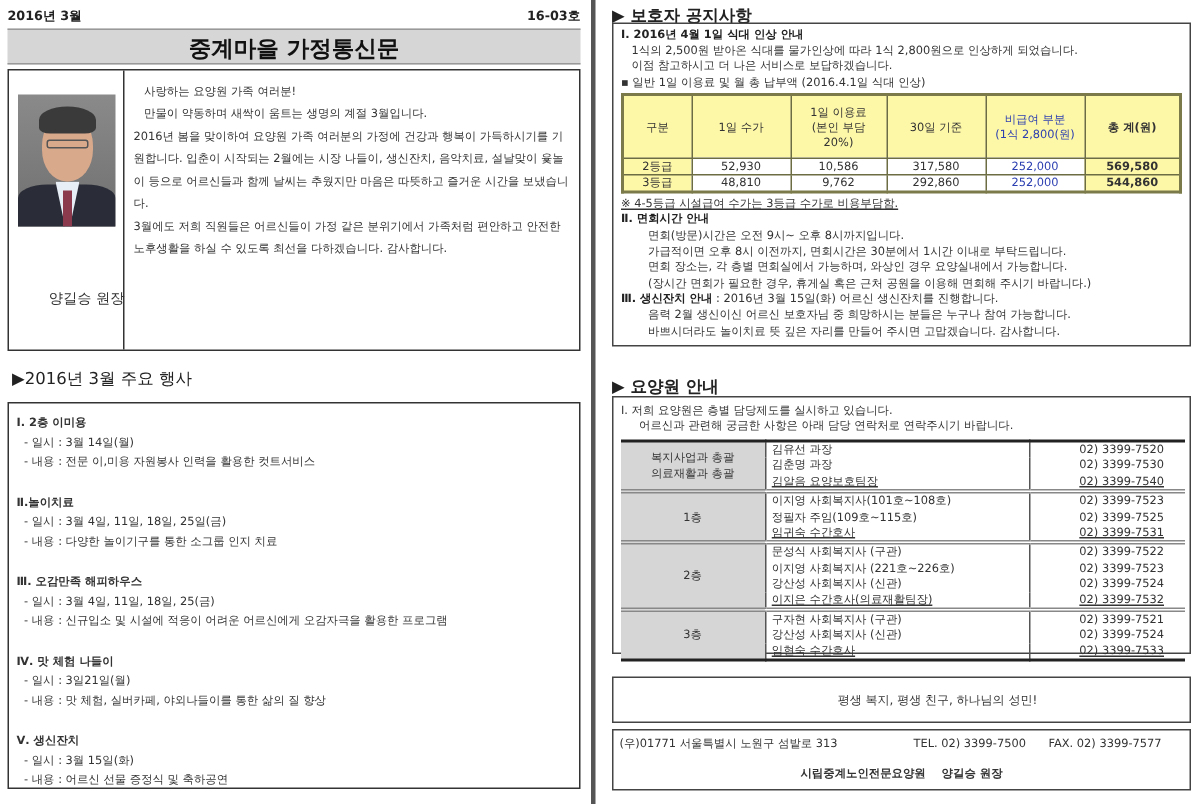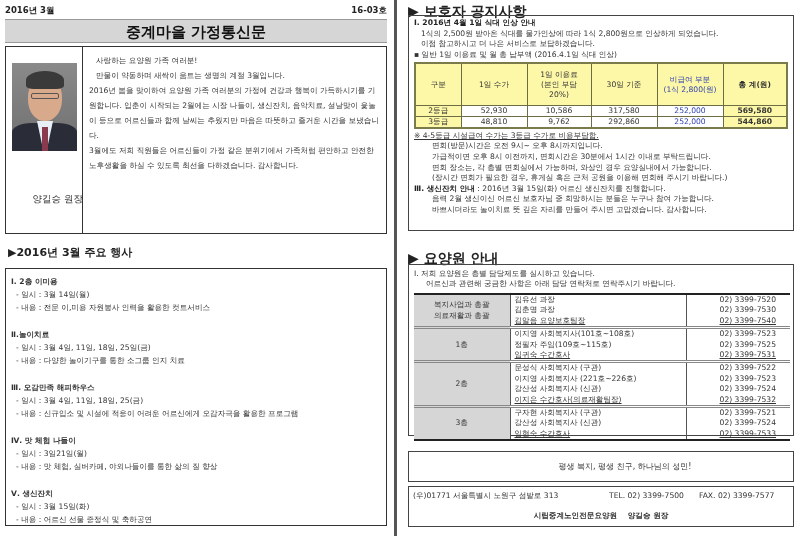--- a/index.html
+++ b/index.html
@@ -33,31 +33,31 @@
   .photo .hair { position: absolute; left: 14px; top: 8px; width: 38px; height: 18px; border-radius: 50% 50% 20% 20%; background: #3a3a3a; }
   .photo .glasses { position: absolute; left: 19px; top: 30px; width: 28px; height: 6px; border: 1px solid #555; border-radius: 2px; }
   .photo .suit { position: absolute; left: 0; top: 60px; width: 65px; height: 30px; background: #2a2d38; border-radius: 30% 30% 0 0; }
   .photo .shirt { position: absolute; left: 25px; top: 58px; width: 16px; height: 30px; background: #e8eef6; clip-path: polygon(0 0,100% 0,60% 100%,40% 100%); }
   .photo .tie { position: absolute; left: 30px; top: 64px; width: 6px; height: 24px; background: #8a3a4c; }
   .photo-caption { position: absolute; left: 0; top: 146px; width: 77px; text-align: right; font-size: 9.5px; color: #333; }
   .greet-text { position: absolute; left: 83px; top: 6px; width: 292px; font-size: 7.6px; line-height: 15px; color: #333; }
   .greet-text p { margin: 0; }
   .indent { padding-left: 7px; }
 
-  .events-heading { position: absolute; left: 8px; top: 245px; font-size: 11px; font-weight: bold; }
+  .events-heading { position: absolute; left: 8px; top: 245px; font-size: 11px; font-weight: normal; }
   .events-box {
     position: absolute; left: 5px; top: 268px; width: 382px; height: 258px;
     border: 1px solid #333; padding: 6px 5px; font-size: 7.6px; color: #333;
   }
   .event { margin-bottom: 14px; }
   .event-title { font-weight: bold; line-height: 13px; }
   .event-line { line-height: 13px; padding-left: 5px; }
 
   
-  .sec-heading { position: absolute; font-size: 14px; font-weight: bold; }
+  .sec-heading { position: absolute; font-size: 11px; font-weight: bold; }
   .notice-box {
     position: absolute; left: 8px; top: 15px; width: 386px; height: 216px;
     border: 1px solid #444; padding: 2px 5px; font-size: 7.6px; color: #333; line-height: 10.6px;
   }
   .b { font-weight: bold; color: #222; }
   .fee-table {
     border-collapse: collapse; margin: 2px 0 2px 0; width: 374px; font-size: 7.6px;
     border: 2px solid #7a7a4a;
   }
   .fee-table th, .fee-table td { border: 1px solid #6d6d44; text-align: center; padding: 0 2px; }
@@ -192,20 +192,21 @@
         <td>48,810</td>
         <td>9,762</td>
         <td>292,860</td>
         <td class="blue">252,000</td>
         <td class="total">544,860</td>
       </tr>
     </tbody>
       </table>
 
     <div class="note-under">※ 4-5등급 시설급여 수가는 3등급 수가로 비용부담함.</div>
+    <div class="b">Ⅱ. 면회시간 안내</div>
     <div class="sub">면회(방문)시간은 오전 9시~ 오후 8시까지입니다.</div>
     <div class="sub">가급적이면 오후 8시 이전까지, 면회시간은 30분에서 1시간 이내로 부탁드립니다.</div>
     <div class="sub">면회 장소는, 각 층별 면회실에서 가능하며, 와상인 경우 요양실내에서 가능합니다.</div>
     <div class="sub">(장시간 면회가 필요한 경우, 휴게실 혹은 근처 공원을 이용해 면회해 주시기 바랍니다.)</div>
     <div>
       <span class="b">Ⅲ. 생신잔치 안내</span><span> : 2016년 3월 15일(화) 어르신 생신잔치를 진행합니다.</span>
     </div>
     <div class="sub">음력 2월 생신이신 어르신 보호자님 중 희망하시는 분들은 누구나 참여 가능합니다.</div>
     <div class="sub">바쁘시더라도 놀이치료 뜻 깊은 자리를 만들어 주시면 고맙겠습니다. 감사합니다.</div>
   </div>

